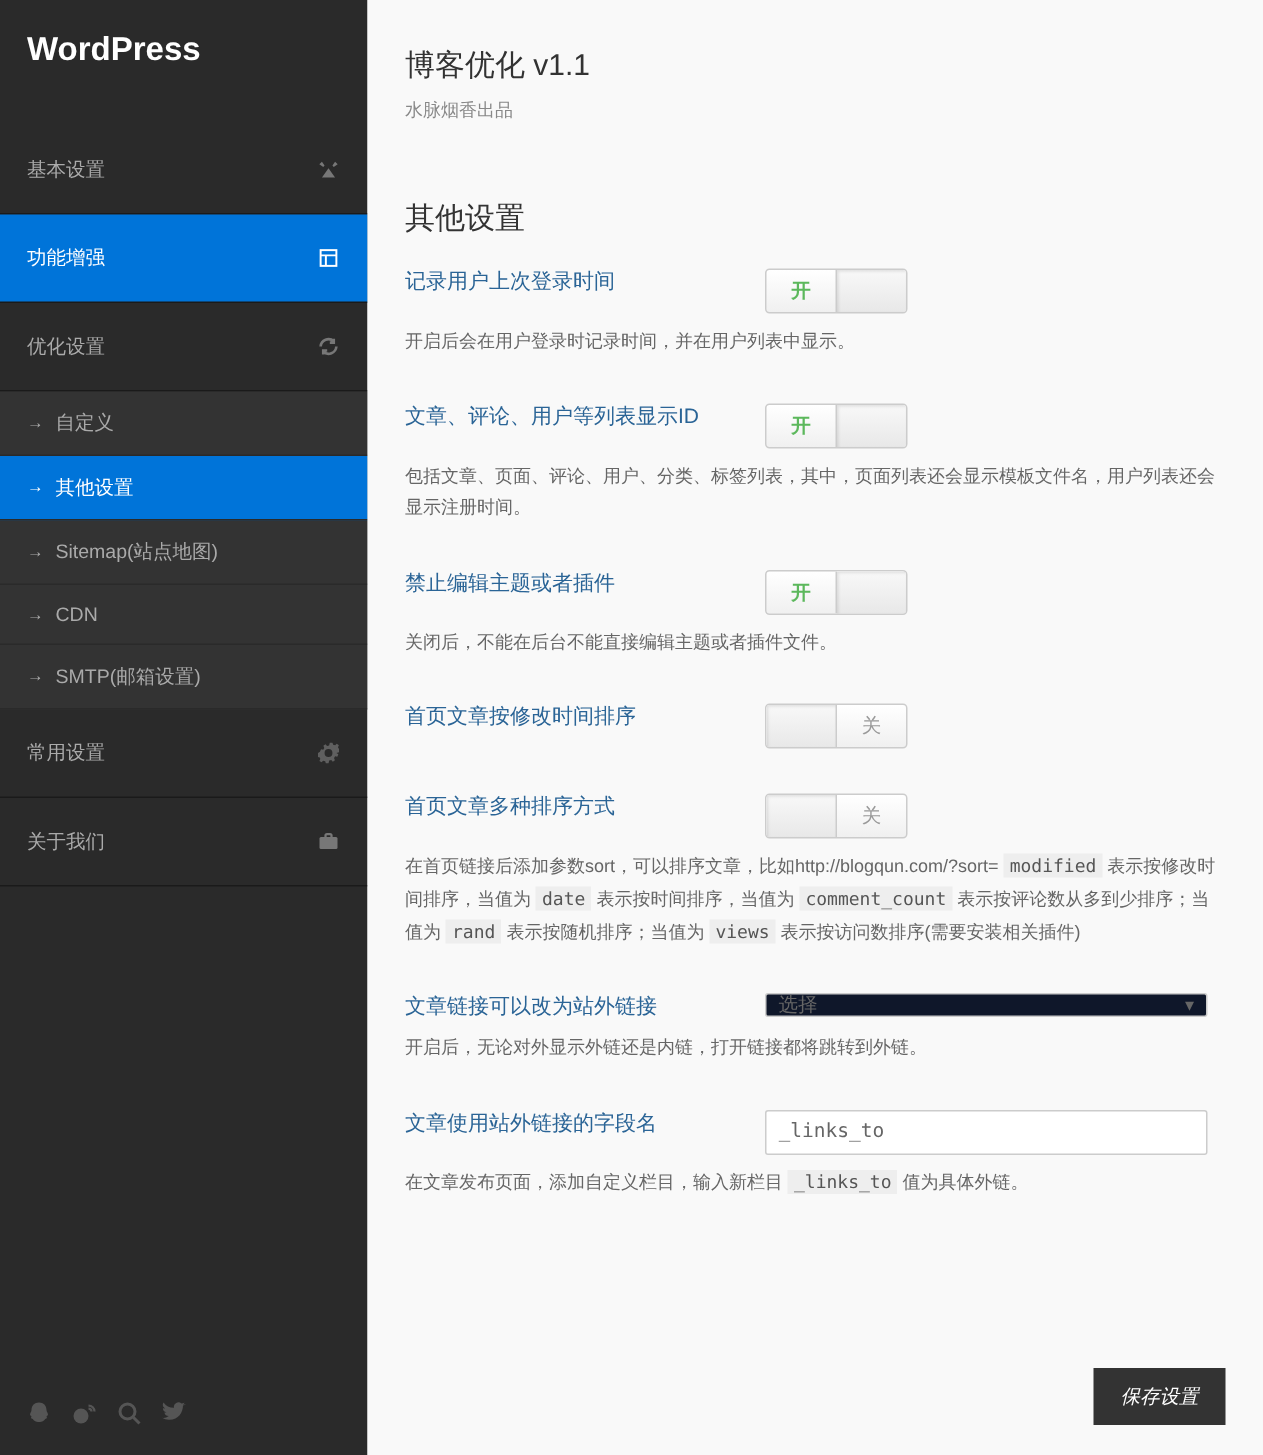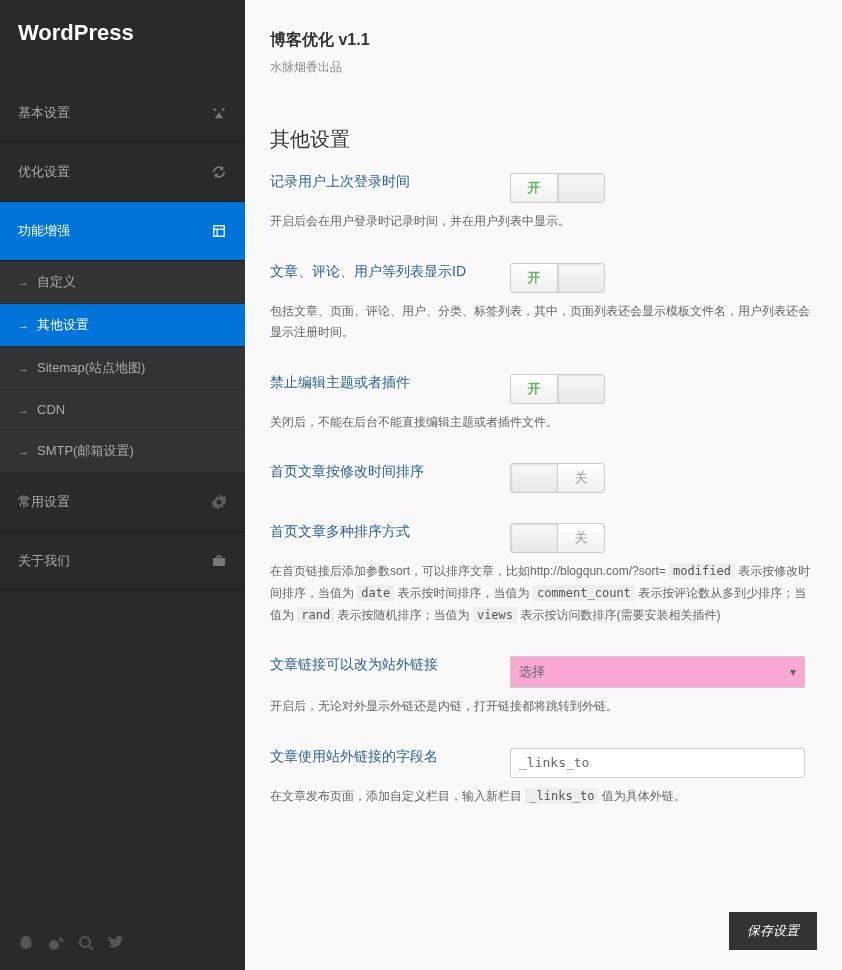--- a/index.html
+++ b/index.html
@@ -12,36 +12,36 @@
 .nav-item { display: flex; align-items: center; justify-content: space-between; padding: 20px 18px; color: #aaa; border-bottom: 1px solid #1a1a1a; cursor: pointer; font-size: 13px; }
 .nav-item.active { background: #0074d9; color: #fff; }
 .nav-item-icon { width: 16px; height: 16px; display: inline-flex; align-items: center; justify-content: center; opacity: 0.6; }
 .sub-item { display: flex; align-items: center; padding: 12px 18px 12px 18px; color: #aaa; background: #333; border-bottom: 1px solid #2a2a2a; cursor: pointer; font-size: 13px; }
 .sub-item.active { background: #0074d9; color: #fff; }
 .sub-arrow { margin-right: 8px; font-size: 11px; }
 .sidebar-footer { margin-top: auto; padding: 15px 18px; display: flex; gap: 14px; }
 .footer-icon { color: #555; font-size: 16px; }
 .main { flex: 1; background: #f9f9f9; padding: 0; display: flex; flex-direction: column; }
 .main-header { padding: 30px 25px 25px; }
-.main-title { font-size: 16px; color: #333; font-weight: bold; margin-bottom: 8px; }
+.main-title { font-size: 20px; color: #333; font-weight: normal; margin-bottom: 8px; }
 .main-subtitle { font-size: 12px; color: #888; }
 .section-title { font-size: 20px; color: #333; padding: 25px 25px 10px; font-weight: normal; }
 .settings { padding: 10px 25px 30px; }
 .setting-row { margin-bottom: 30px; }
 .setting-header { display: flex; align-items: flex-start; margin-bottom: 8px; gap: 40px; }
 .setting-label { color: #2a6496; font-size: 14px; width: 200px; flex-shrink: 0; }
 .setting-desc { color: #666; font-size: 12px; line-height: 1.8; }
 .setting-desc code { background: #eee; padding: 1px 4px; font-family: monospace; font-size: 12px; color: #555; }
 .toggle { display: inline-flex; width: 95px; height: 30px; border: 1px solid #ccc; border-radius: 3px; overflow: hidden; background: linear-gradient(#fff, #f0f0f0); }
 .toggle-half { flex: 1; display: flex; align-items: center; justify-content: center; font-size: 13px; }
 .toggle-on .toggle-half:first-child { color: #5cb85c; font-weight: bold; }
 .toggle-on .toggle-half:last-child { background: linear-gradient(#f8f8f8, #e8e8e8); border-left: 1px solid #ccc; box-shadow: inset 1px 1px 2px rgba(0,0,0,0.1); }
 .toggle-off .toggle-half:first-child { background: linear-gradient(#f8f8f8, #e8e8e8); border-right: 1px solid #ccc; box-shadow: inset 1px 1px 2px rgba(0,0,0,0.1); }
 .toggle-off .toggle-half:last-child { color: #999; }
-.select-box { width: 295px; height: 32px; border: 1px solid #ccc; border-radius: 2px; padding: 0 8px; background: #f9a8d4; font-size: 13px; color: #666; display: flex; align-items: center; justify-content: space-between; }
+.select-box { width: 295px; height: 16px; border: 1px solid #ccc; border-radius: 2px; padding: 0 8px; background: #0f172a; font-size: 13px; color: #666; display: flex; align-items: center; justify-content: space-between; }
 .select-box::after { content: "▾"; font-size: 12px; }
 .text-input { width: 295px; height: 30px; border: 1px solid #ccc; border-radius: 2px; padding: 0 8px; background: #fff; font-size: 13px; color: #666; font-family: monospace; }
 .footer-bar { margin-top: auto; padding: 15px 25px 20px; display: flex; justify-content: flex-end; border-top: 0; }
 .save-btn { background: #333; color: #fff; border: none; padding: 10px 18px; font-size: 13px; cursor: pointer; font-style: italic; }
 </style>
 </head>
 <body>
 
 <div class="container">
   <div class="sidebar">
@@ -50,38 +50,38 @@
     </div>
 
     <div class="nav-item">
       <span>基本设置</span>
       <span class="nav-item-icon">
         <svg width="14" height="14" viewBox="0 0 16 16" fill="currentColor">
             <path d="M3 2l2 3-1 1-3-2zM13 2l-2 3 1 1 3-2zM8 7l-5 7h10z"></path>
           </svg>
       </span>
     </div>
-    <div class="nav-item">
-      <span>优化设置</span>
-      <span class="nav-item-icon">
-        <svg width="14" height="14" viewBox="0 0 16 16" fill="none" stroke="currentColor" stroke-width="2">
-            <path d="M2 8a6 6 0 0110-4M14 8a6 6 0 01-10 4M12 2v3h-3M4 14v-3h3"></path>
-          </svg>
-      </span>
-    </div>
     <div class="nav-item active">
       <span>功能增强</span>
       <span class="nav-item-icon" style="opacity:1">
         <svg width="14" height="14" viewBox="0 0 16 16" fill="none" stroke="currentColor" stroke-width="1.5">
             <rect x="2" y="2" width="12" height="12"></rect>
             <line x1="2" y1="6" x2="14" y2="6"></line>
             <line x1="6" y1="6" x2="6" y2="14"></line>
           </svg>
       </span>
     </div>
+    <div class="nav-item">
+      <span>优化设置</span>
+      <span class="nav-item-icon">
+        <svg width="14" height="14" viewBox="0 0 16 16" fill="none" stroke="currentColor" stroke-width="2">
+            <path d="M2 8a6 6 0 0110-4M14 8a6 6 0 01-10 4M12 2v3h-3M4 14v-3h3"></path>
+          </svg>
+      </span>
+    </div>
 
     <div class="sub-item">
       <span class="sub-arrow">→</span>
       <span>自定义</span>
     </div>
     <div class="sub-item active">
       <span class="sub-arrow">→</span>
       <span>其他设置</span>
     </div>
     <div class="sub-item">

